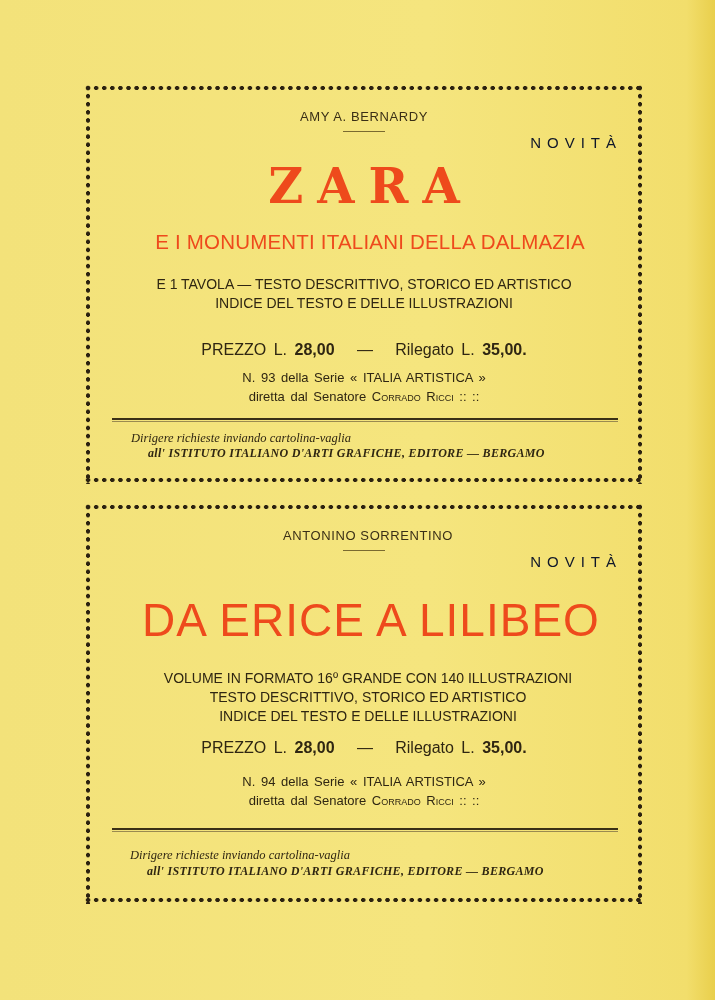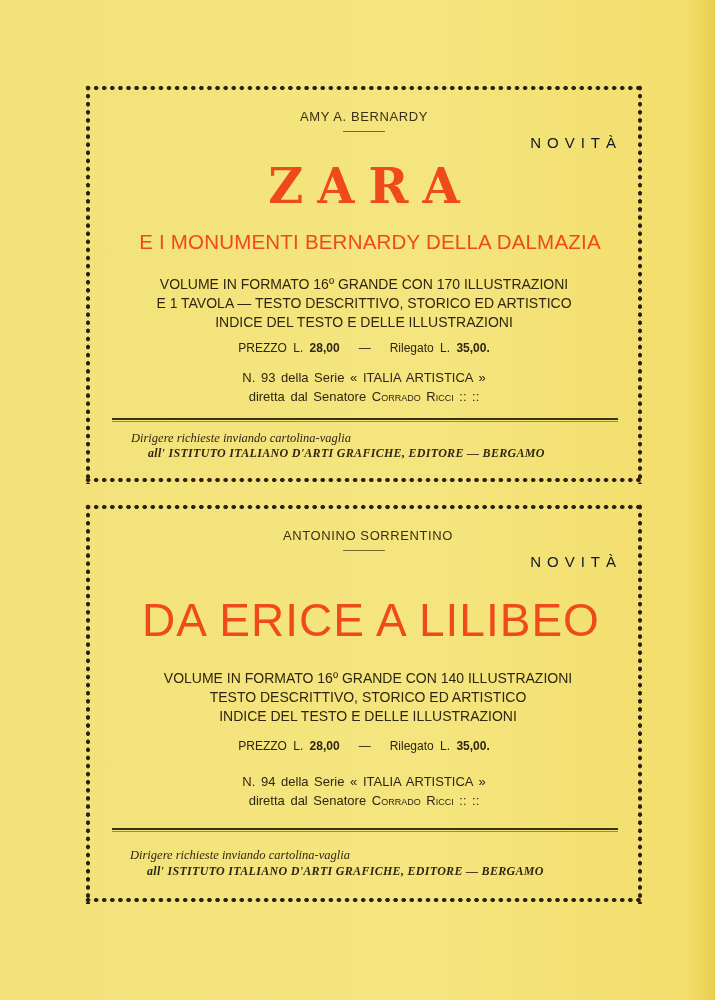--- a/index.html
+++ b/index.html
@@ -28,21 +28,21 @@
     .border-left { left: 0; }
     .border-right { right: 0; }
     .c { position: absolute; left: 0; right: 0; text-align: center; white-space: nowrap; }
     .author { font-family: "Liberation Sans", sans-serif; font-size: 13px; letter-spacing: 0.6px; color: #3a2f16; }
     .small-rule { position: absolute; left: 50%; width: 42px; margin-left: -21px; height: 1px; background: #7a6a30; }
     .novita { position: absolute; right: 22px; font-family: "Liberation Sans", sans-serif; font-size: 15px; letter-spacing: 6px; color: #0f172a; }
     .zara { font-family: "DejaVu Serif", serif; font-weight: bold; font-size: 48px; letter-spacing: 14px; color: #ee4a1c; }
     .subtitle { font-family: "Liberation Sans", sans-serif; font-size: 20.5px; color: #ee4a1c; letter-spacing: 0.2px; }
     .lilibeo { font-family: "Liberation Sans", sans-serif; font-size: 46px; color: #ee4a1c; letter-spacing: 1px; }
     .desc { font-family: "Liberation Sans", sans-serif; font-size: 14px; line-height: 19px; color: #2f2612; }
-    .price { font-family: "Liberation Sans", sans-serif; font-size: 12px; color: #2f2612; word-spacing: 3px; }
+    .price { font-family: "Liberation Sans", sans-serif; font-size: 16px; color: #2f2612; word-spacing: 3px; }
     .price b { font-weight: bold; }
     .series { font-family: "Liberation Sans", sans-serif; font-size: 13px; line-height: 19px; color: #2f2612; word-spacing: 2px; }
     .sc { font-variant: small-caps; }
     .thick-rule { position: absolute; left: 28px; right: 26px; height: 2px; background: #3a3016; }
     .thick-rule::after { content: ""; position: absolute; left: 0; right: 0; top: 3px; height: 1px; background: #9a8a50; }
     .order { position: absolute; font-style: italic; font-size: 12.5px; color: #2f2612; white-space: nowrap; }
     .order2 { font-size: 12px; letter-spacing: 0.3px; font-weight: bold; }
   </style>
 </head>
 <body>
@@ -51,24 +51,23 @@
   <div class="border-top"></div>
   <div class="border-bottom"></div>
   <div class="border-left"></div>
   <div class="border-right"></div>
 
   <div class="c author" style="top:25px;">AMY A. BERNARDY</div>
   <div class="small-rule" style="top:47px;"></div>
   <div class="novita" style="top:50px;">NOVITÀ</div>
 
   <div class="c zara" style="top:74px; padding-left:14px;">ZARA</div>
-  <div class="c subtitle" style="top:146px; padding-left:12px;">E I MONUMENTI BERNARDY DELLA DALMAZIA</div>
+  <div class="c subtitle" style="top:146px; padding-left:12px;">E I MONUMENTI ITALIANI DELLA DALMAZIA</div>
 
   <div class="c desc" style="top:191px;">
-    <div>VOLUME IN FORMATO 16º GRANDE CON 170 ILLUSTRAZIONI</div>
     <div>E 1 TAVOLA — TESTO DESCRITTIVO, STORICO ED ARTISTICO</div>
     <div>INDICE DEL TESTO E DELLE ILLUSTRAZIONI</div>
   </div>
 
   <div class="c price" style="top:257px;">
     <span>PREZZO L.</span>
     <b>28,00</b>
     &nbsp;&nbsp;<span>—</span>&nbsp;&nbsp;
     <span>Rilegato L.</span>
     <b>35,00.</b>

